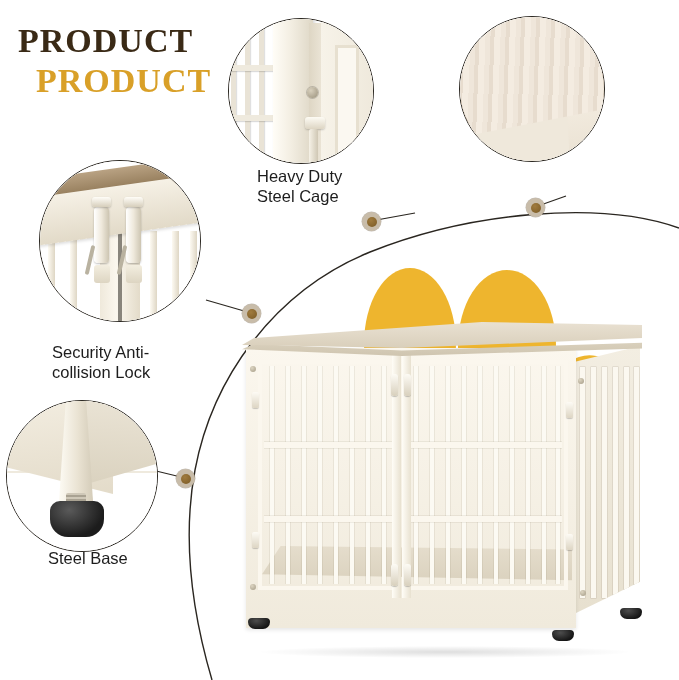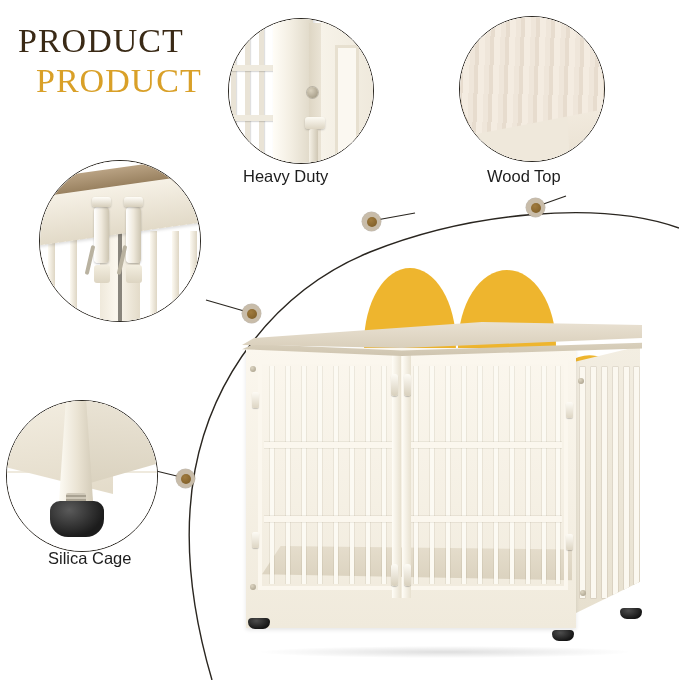--- a/index.html
+++ b/index.html
@@ -3,29 +3,29 @@
 <meta charset="utf-8">
 <title>Product Details</title>
 <style>
   html,body{margin:0;padding:0;background:#ffffff;}
   body{width:679px;height:680px;position:relative;overflow:hidden;
        font-family:"Liberation Sans",sans-serif;}
   #stage{position:absolute;inset:0;width:679px;height:680px;background:#fff;}
 
   
   .title-block{position:absolute;left:14px;top:24px;width:220px;}
-  .title-line{font-family:"Liberation Serif",serif;font-weight:normal;line-height:1.0;}
+  .title-line{font-family:"Liberation Serif",serif;font-weight:bold;line-height:1.0;}
   .t-product{font-size:34px;letter-spacing:1px;color:#3a2a16;padding-left:4px;}
   .t-details{font-size:34px;letter-spacing:1px;color:#d9a028;padding-left:22px;margin-top:6px;}
 
   
   .label{position:absolute;color:#1d1d1d;font-size:16.5px;line-height:1.22;
          font-family:"Liberation Sans",sans-serif;}
   .label span{display:block;}
-  .lbl-cage{left:243px;top:166px;width:150px;}
+  .lbl-cage{left:257px;top:166px;width:150px;}
   .lbl-wood{left:487px;top:166px;width:150px;}
   .lbl-lock{left:52px;top:342px;width:160px;}
   .lbl-base{left:48px;top:548px;width:150px;}
 
   
   .circle{position:absolute;border-radius:50%;overflow:hidden;
           border:1.4px solid #2a2620;background:#fff;}
   .c-cage{left:228px;top:18px;width:144px;height:144px;}
   .c-wood{left:459px;top:16px;width:144px;height:144px;}
   .c-lock{left:39px;top:160px;width:160px;height:160px;}
@@ -225,33 +225,31 @@
         </div>
         <div class="cage-door-in"></div>
       </div>
       <div class="cage-screw"></div>
       <div class="cage-latch"></div>
       <div class="cage-latch2"></div>
     </div>
   </div>
   <div class="label lbl-cage">
     <span>Heavy Duty</span>
+    <span>Steel Cage</span>
   </div>
 
   <div class="circle c-wood">
     <div class="inner wood-wrap">
       <div class="wood-body"></div>
       <div class="wood-body2"></div>
       <div class="wood-edge2"></div>
       <div class="wood-edge"></div>
       <div class="wood-surface"></div>
     </div>
-  </div>
-  <div class="label lbl-wood">
-    <span>Wood Top</span>
   </div>
 
   <div class="circle c-lock">
     <div class="inner lock-wrap">
       <div class="lock-bars">
         <i style="left:8px"></i>
           <i style="left:30px"></i>
           <i style="left:110px"></i>
         <i style="left:132px"></i>
           <i style="left:150px"></i>
@@ -263,33 +261,37 @@
       <div class="bolt bolt-a"></div>
       <div class="bolt bolt-b"></div>
       <div class="boltcap boltcap-a"></div>
       <div class="boltcap boltcap-b"></div>
       <div class="boltpin boltpin-a"></div>
       <div class="boltpin boltpin-b"></div>
       <div class="boltbase boltbase-a"></div>
       <div class="boltbase boltbase-b"></div>
     </div>
   </div>
+  <div class="label lbl-lock">
+    <span>Security Anti-</span>
+    <span>collision Lock</span>
+  </div>
 
   <div class="circle c-base">
     <div class="inner base-wrap">
       <div class="base-floor"></div>
       <div class="base-panel"></div>
       <div class="base-panel2"></div>
       <div class="base-leg"></div>
       <div class="base-stem"></div>
       <div class="base-foot"></div>
     </div>
   </div>
   <div class="label lbl-base">
-    <span>Silica Cage</span>
+    <span>Steel Base</span>
   </div>
 
   <div id="product">
 
     <div>
       <div class="paw paw-toe1"></div>
       <div class="paw paw-toe2"></div>
       <div class="paw paw-toe3"></div>
       <div class="paw paw-toe4"></div>
       <div class="paw paw-pad"></div>

